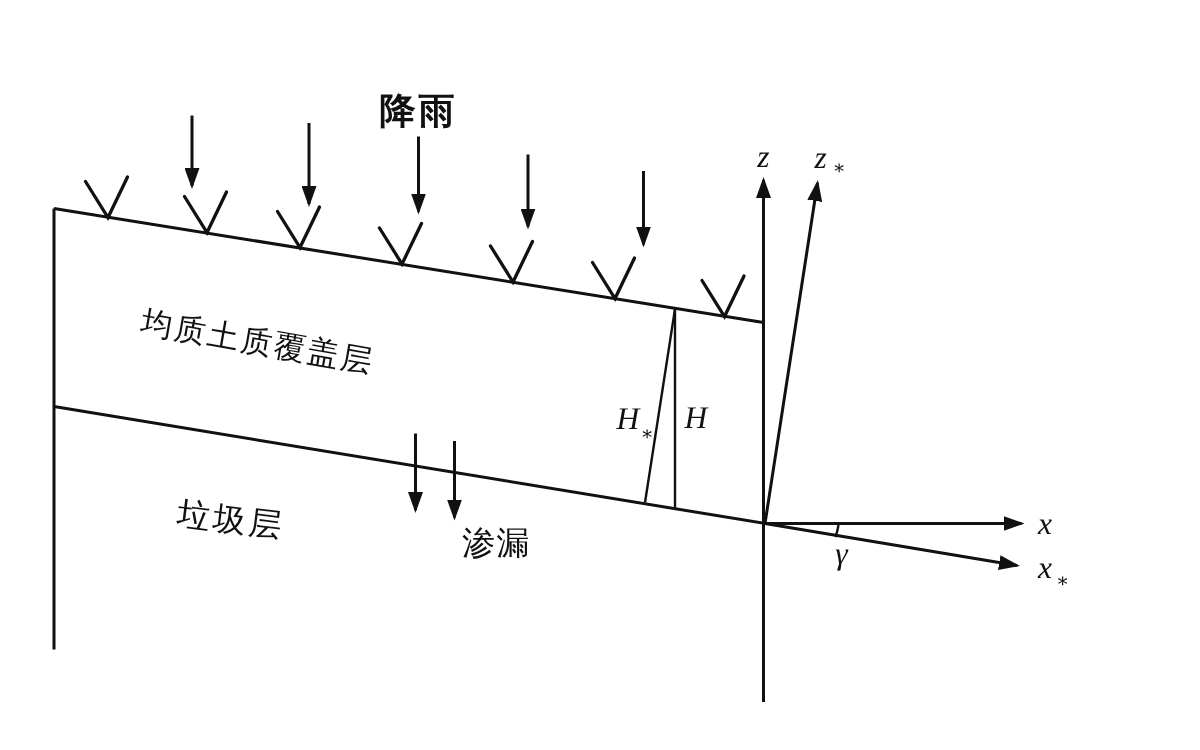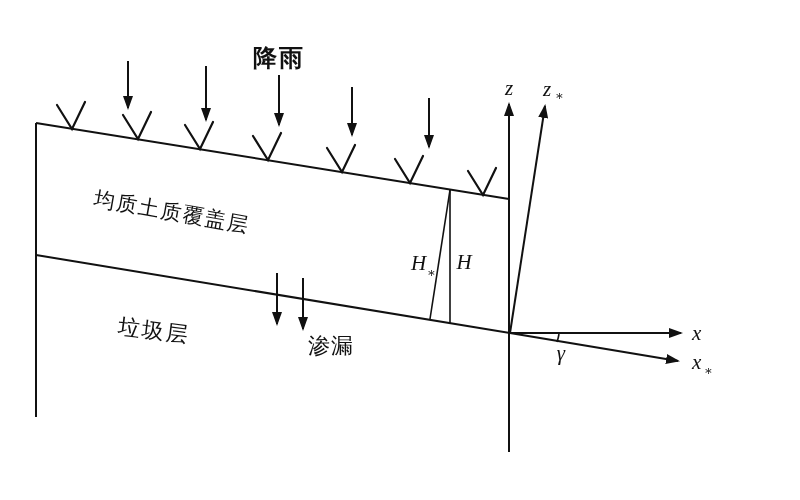--- a/index.html
+++ b/index.html
@@ -1,20 +1,20 @@
 <!DOCTYPE html>
 <html><head>
 <meta charset="utf-8">
 <style>
   html,body{margin:0;padding:0;}
   body{
     width:800px;height:500px;background:#ffffff;overflow:hidden;
     font-family:"DejaVu Serif", serif;
   }
-  .stage{position:relative;width:800px;height:464px;background:#ffffff;}
+  .stage{position:relative;width:800px;height:464px;background:#ffffff;margin-top:16px;}
   svg{display:block;}
   .ln{stroke:#111111;stroke-width:2;fill:none;}
   .ln-thin{stroke:#111111;stroke-width:1.6;fill:none;}
   .chev{stroke:#111111;stroke-width:2.2;fill:none;stroke-linecap:round;}
   .cjk{
     font-family:"DejaVu Serif", serif;
     fill:#111111;
   }
   .math{
     font-family:"Liberation Serif","DejaVu Serif", serif;

